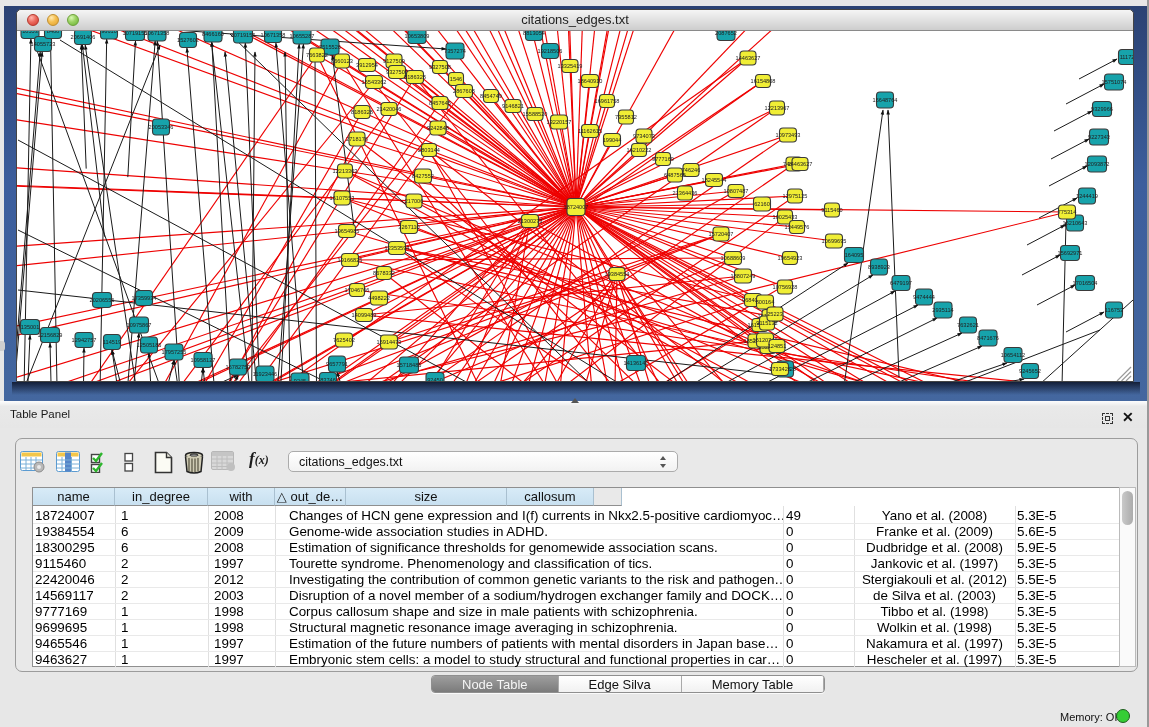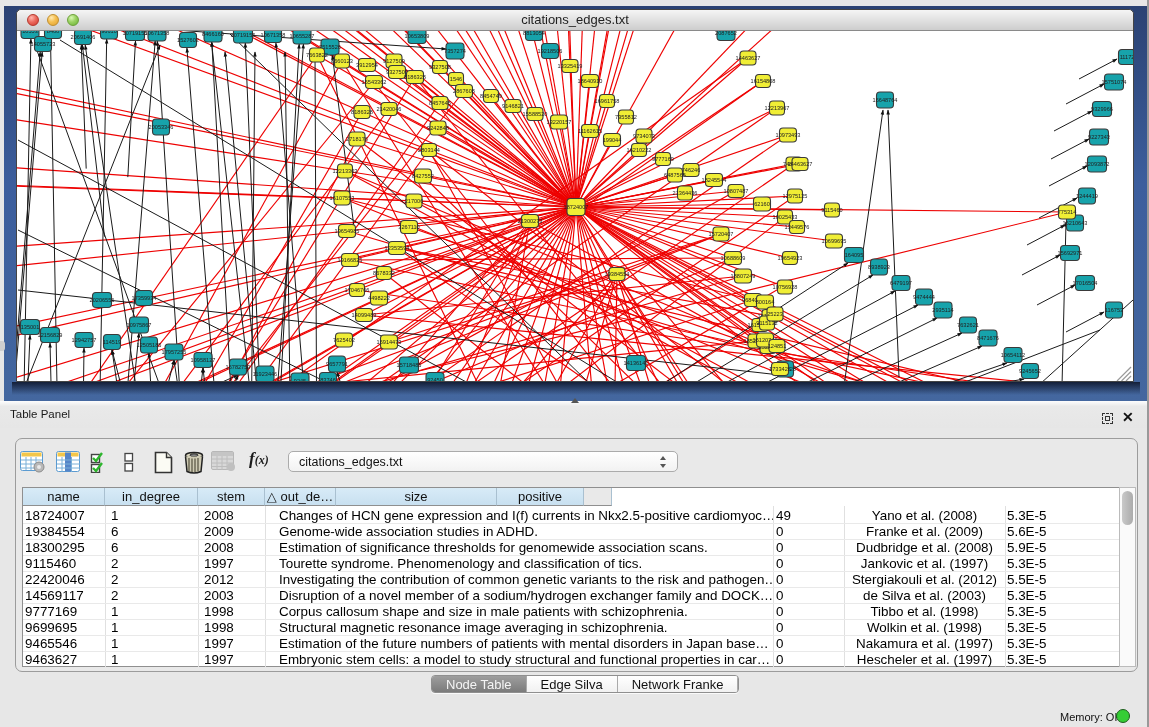--- a/index.html
+++ b/index.html
@@ -17,30 +17,30 @@
 .tp-head .t{position:absolute;left:10px;top:7px;font-size:11.5px;color:#1a1a1a}
 .divarrow{position:absolute;left:571px;top:398px;width:0;height:0;border-left:4px solid transparent;border-right:4px solid transparent;border-bottom:5px solid #555}
 .closex{position:absolute;left:1122px;top:409px;font-size:14px;font-weight:bold;color:#111}
 .floaticon{position:absolute;left:1102px;top:413px;width:11px;height:11px;border:1px dashed #333}
 .floaticon i{position:absolute;left:2px;top:2px;width:5px;height:5px;border:1px solid #333;background:#e7e7e7;display:block}
 .panel{position:absolute;left:15px;top:438px;width:1123px;height:234px;background:#e9e9e9;border:1px solid #9c9c9c;border-radius:7px}
 .ddown{position:absolute;left:288px;top:451px;width:390px;height:21px;background:linear-gradient(180deg,#fff,#f2f2f2);border:1px solid #ababab;border-radius:5px;font-size:12.5px;color:#111;line-height:20px;padding-left:10px}
 .ddarrows{position:absolute;right:9px;top:3px;width:9px;height:14px}
 .ddarrows:before{content:"";position:absolute;left:1px;top:1px;border-left:3.5px solid transparent;border-right:3.5px solid transparent;border-bottom:4.5px solid #555}
 .ddarrows:after{content:"";position:absolute;left:1px;bottom:1px;border-left:3.5px solid transparent;border-right:3.5px solid transparent;border-top:4.5px solid #555}
-.tablewrap{position:absolute;left:22px;top:487px;width:1097px;height:180px;background:#fff;border:1px solid #8f8f8f;border-right:none}
+.tablewrap{position:absolute;left:32px;top:487px;width:1097px;height:180px;background:#fff;border:1px solid #8f8f8f;border-right:none}
 .thead{position:absolute;left:0;top:0;height:18px;width:1069px;display:flex}
 .thead div{background:linear-gradient(180deg,#d8ebf7,#c8e0f0);border-right:1px solid #a9c0d0;border-bottom:1px solid #8f8f8f;font-size:13px;color:#111;text-align:center;line-height:17px;flex:none}
 .trow{position:absolute;left:0;height:16px;width:1069px;display:flex;font-size:13.4px;color:#000}
 .trow div{flex:none;overflow:hidden;white-space:nowrap;line-height:16px}
 .colline{position:absolute;top:18px;width:1px;height:161px;background:#e0e0e0}
 .vscroll{position:absolute;left:1119px;top:487px;width:17px;height:180px;background:#fafafa;border:1px solid #bbb}
 .vthumb{position:absolute;left:2px;top:3px;width:11px;height:34px;background:linear-gradient(90deg,#c9c9c9,#ababab);border-radius:6px}
 .tabs{position:absolute;left:431px;top:675px;height:18px;display:flex;border:1px solid #8f8f8f;border-radius:4px;overflow:hidden;box-shadow:0 1px 0 rgba(255,255,255,.8)}
-.tabs div{font-size:13px;line-height:17px;padding:0 14px;background:linear-gradient(180deg,#fff,#f1f1f1);color:#111;border-right:1px solid #aaa}
+.tabs div{font-size:13px;line-height:17px;padding:0 30px;background:linear-gradient(180deg,#fff,#f1f1f1);color:#111;border-right:1px solid #aaa}
 .tabs div.sel{background:linear-gradient(180deg,#9e9e9e,#7b7b7b);color:#f5f5f5}
 .mem{position:absolute;left:1060px;top:711px;font-size:11px;color:#111}
 .memdot{position:absolute;left:1116px;top:709px;width:14px;height:14px;border-radius:50%;background:#35cd35;border:1.5px solid #1e5c1e}
 .icon{position:absolute;top:451px}
 </style></head><body>
 <div class="desktop">
   <div class="win">
     <div class="tbar">
         <div class="tl r"></div>
         <div class="tl y"></div>
@@ -693,24 +693,24 @@
 <rect x="1" y="1" width="21" height="4" fill="#a8a8a8"></rect>
 <path d="M1 8h21M1 12h21M1 15.5h21M6 5v14M11 5v14M16 5v14" stroke="#9a9a9a"></path>
 <circle cx="20" cy="16" r="4" fill="#9f9f9f"></circle>
 </svg>
 <div class="icon" style="left:249px;top:449px;font-family:'Liberation Serif',serif;font-style:italic;font-weight:bold;font-size:17px;color:#1a1a1a">f<span style="font-size:12px">(x)</span></div>
 <div class="ddown">citations_edges.txt<span class="ddarrows"></span></div>
 <div class="tablewrap">
 <div class="thead">
 <div style="width:82px">name</div>
 <div style="width:93px">in_degree</div>
-<div style="width:67px">stem</div>
+<div style="width:67px">with</div>
 <div style="width:71px">△ out_de…</div>
 <div style="width:161px">size</div>
-<div style="width:87px">positive</div>
+<div style="width:87px">callosum</div>
 <div style="width:28px;background:#e9e9e9;border-bottom:1px solid #8f8f8f"></div>
     </div>
 <div class="trow" style="top:20px">
 <div style="width:82px;text-align:left;padding-left:2px">18724007</div>
 <div style="width:93px;text-align:left;padding-left:6px">1</div>
 <div style="width:67px;text-align:left;padding-left:6px">2008</div>
 <div style="width:508px;text-align:left;padding-left:14px">Changes of HCN gene expression and I(f) currents in Nkx2.5‑positive cardiomyoc…</div>
 <div style="width:71px;text-align:left;padding-left:3px">49</div>
 <div style="width:161px;text-align:center;padding-left:0px">Yano et al. (2008)</div>
 <div style="width:87px;text-align:left;padding-left:2px">5.3E-5</div>
@@ -803,17 +803,17 @@
 <div class="colline" style="left:821px"></div>
 <div class="colline" style="left:982px"></div>
 <div style="position:absolute;left:0;top:20px;width:1097px;height:160px;background:repeating-linear-gradient(180deg,transparent 0px,transparent 15px,#e9e9e9 15px,#e9e9e9 16px);pointer-events:none"></div>
 </div>
 <div class="vscroll">
     <div class="vthumb"></div>
   </div>
 <div class="tabs">
     <div class="sel">Node Table</div>
     <div>Edge Silva</div>
-    <div>Network Franke</div>
+    <div>Memory Table</div>
   </div>
 <div class="mem">Memory: OK</div>
 <div class="memdot"></div>
 <div class="sliver"></div>
 <div style="position:absolute;left:0;top:341px;width:5px;height:10px;background:#cfcfcf;border-radius:0 3px 3px 0"></div>
 </body></html>

